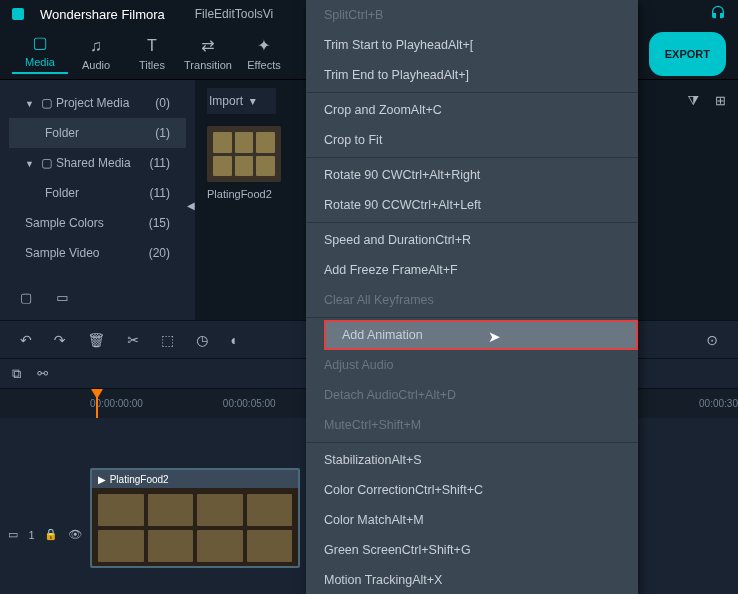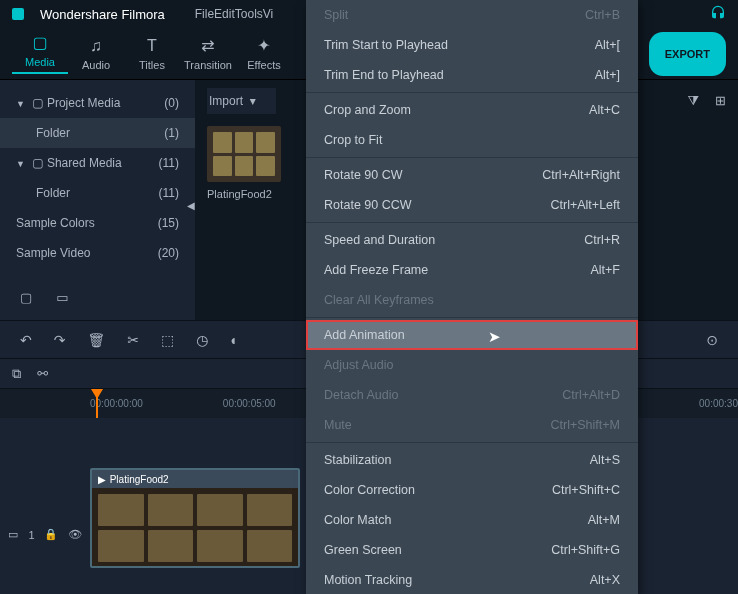--- a/index.html
+++ b/index.html
@@ -12,21 +12,21 @@
 .menubar span { cursor: pointer; }
 .support-icon { margin-left: auto; color: #00c4cc; }
 
 .toolbar { height: 52px; background: #0f1821; display: flex; align-items: center; padding: 0 12px; border-bottom: 1px solid #000; }
 .tool-item { display: flex; flex-direction: column; align-items: center; gap: 4px; width: 56px; font-size: 11px; color: #aab4c0; cursor: pointer; }
 .tool-item.active { color: #00c4cc; border-bottom: 2px solid #00c4cc; padding-bottom: 4px; }
 .tool-icon { font-size: 16px; height: 18px; display: flex; align-items: center; }
 .export-btn { margin-left: auto; background: #00c4cc; color: #0f1821; padding: 16px 16px; border-radius: 14px; font-size: 11px; font-weight: 600; cursor: pointer; }
 
 .content { display: flex; height: 240px; background: #1a2332; }
-.sidebar { width: 195px; background: #1a2332; padding: 8px 0; }
+.sidebar { width: 195px; background: #1a2332; padding: 8px 9px; }
 .sidebar-item { display: flex; justify-content: space-between; align-items: center; padding: 8px 16px; font-size: 12px; cursor: pointer; }
 .sidebar-item.selected { background: #2a3544; }
 .sidebar-item.header { font-weight: 500; }
 .caret { font-size: 9px; margin-right: 4px; }
 
 .main-panel { flex: 1; background: #0f1821; padding: 8px 12px; position: relative; }
 .import-row { display: flex; align-items: center; gap: 8px; margin-bottom: 12px; }
 .import-select { background: #1a2332; color: #aab4c0; padding: 6px 20px 6px 2px; border: none; font-size: 12px; position: relative; }
 .panel-icons { margin-left: auto; display: flex; gap: 16px; color: #aab4c0; }
 .thumb-container { width: 74px; }
@@ -47,23 +47,23 @@
 .timeline-icons-row { height: 30px; display: flex; align-items: center; gap: 16px; padding: 0 12px; color: #aab4c0; border-top: 1px solid #0a1118; }
 
 .timeline-tracks { height: 180px; background: #1a2332; padding-left: 90px; padding-top: 50px; position: relative; }
 .track-controls { position: absolute; left: 8px; top: 110px; display: flex; gap: 10px; color: #aab4c0; font-size: 11px; align-items: center; }
 .clip { width: 210px; height: 100px; background: #2a2218; border: 2px solid #4a6a7a; border-radius: 2px; position: relative; }
 .clip-header { height: 18px; background: #3a4a5a; display: flex; align-items: center; padding: 0 6px; font-size: 10px; color: #fff; gap: 4px; }
 .clip-content { display: grid; grid-template-columns: repeat(4, 1fr); grid-template-rows: repeat(2, 1fr); gap: 4px; padding: 6px; height: 80px; }
 .clip-cell { background: #6a5a3a; border-radius: 1px; }
 
 .context-menu { position: absolute; top: 0; left: 306px; width: 332px; background: #3a4652; color: #c8d0d8; z-index: 100; box-shadow: 2px 2px 10px rgba(0,0,0,0.5); }
-.menu-item { display: flex; justify-content: space-between; padding: 8px 18px; font-size: 12.5px; cursor: pointer; }
+.menu-item { display: flex; padding: 8px 18px; font-size: 12.5px; cursor: pointer; }
 .menu-item.disabled { color: #6a7682; cursor: default; }
-.menu-item.highlighted { background: #6a7682; outline: 2px solid #e04040; outline-offset: -2px; }
+.menu-item.highlighted { background: #6a7682; outline: 2px solid #e04040; outline-offset: -2px; margin-left: 18px; }
 .menu-sep { height: 1px; background: #2a3642; margin: 2px 0; }
 
 .cursor { position: absolute; top: 328px; left: 488px; font-size: 15px; color: #fff; z-index: 200; pointer-events: none; }
 
 svg { width: 16px; height: 16px; fill: currentColor; }
 </style>
 </head>
 <body>
 
 <div class="titlebar">

